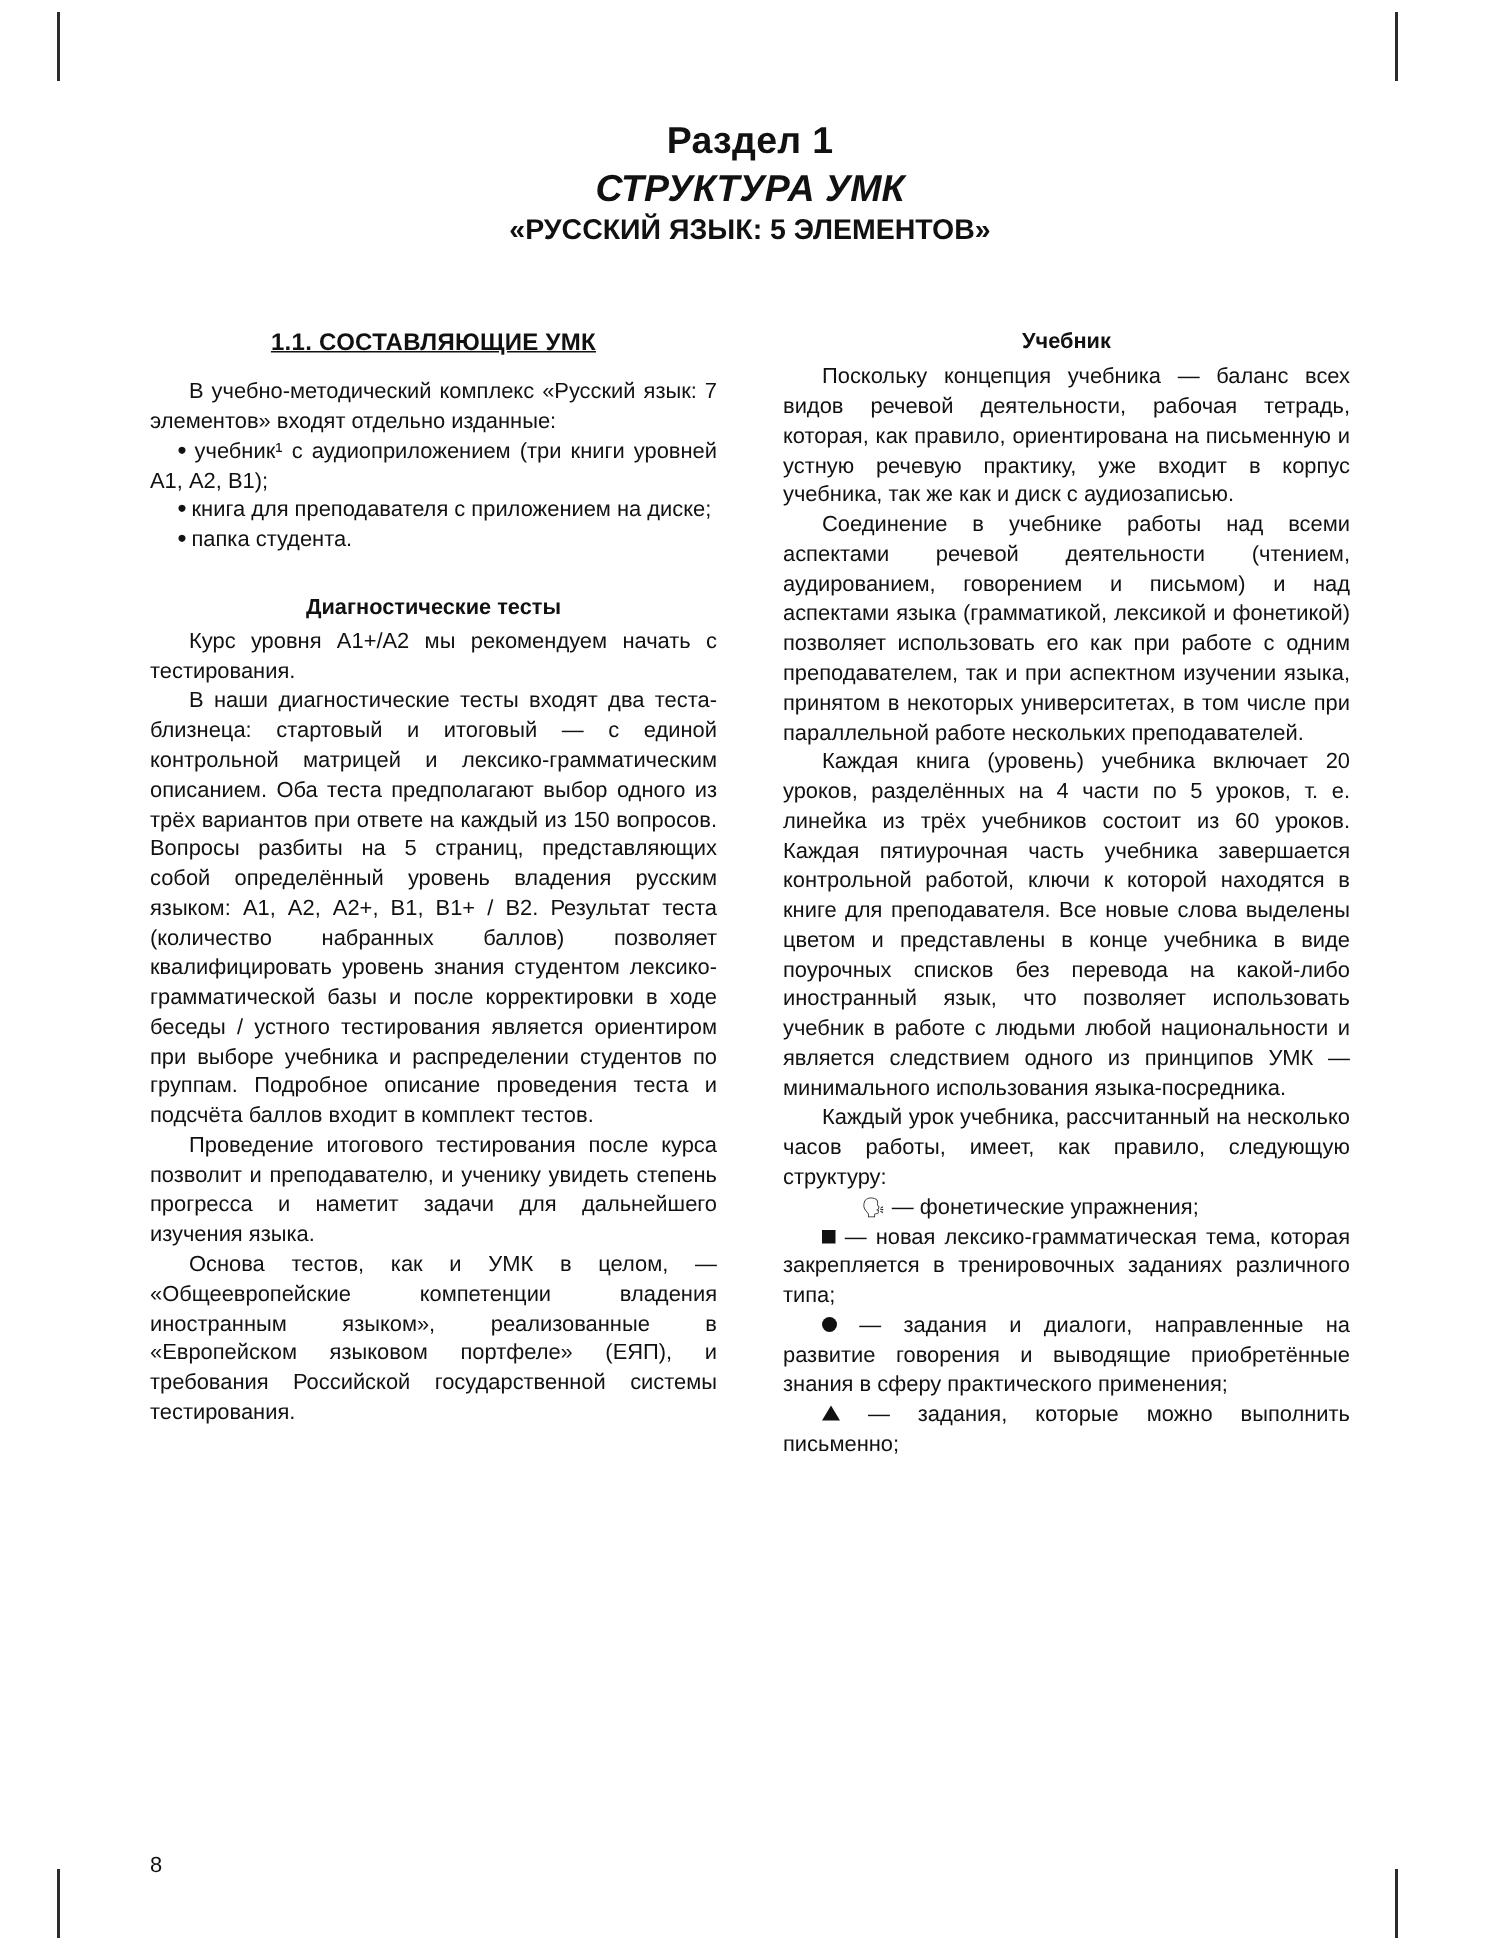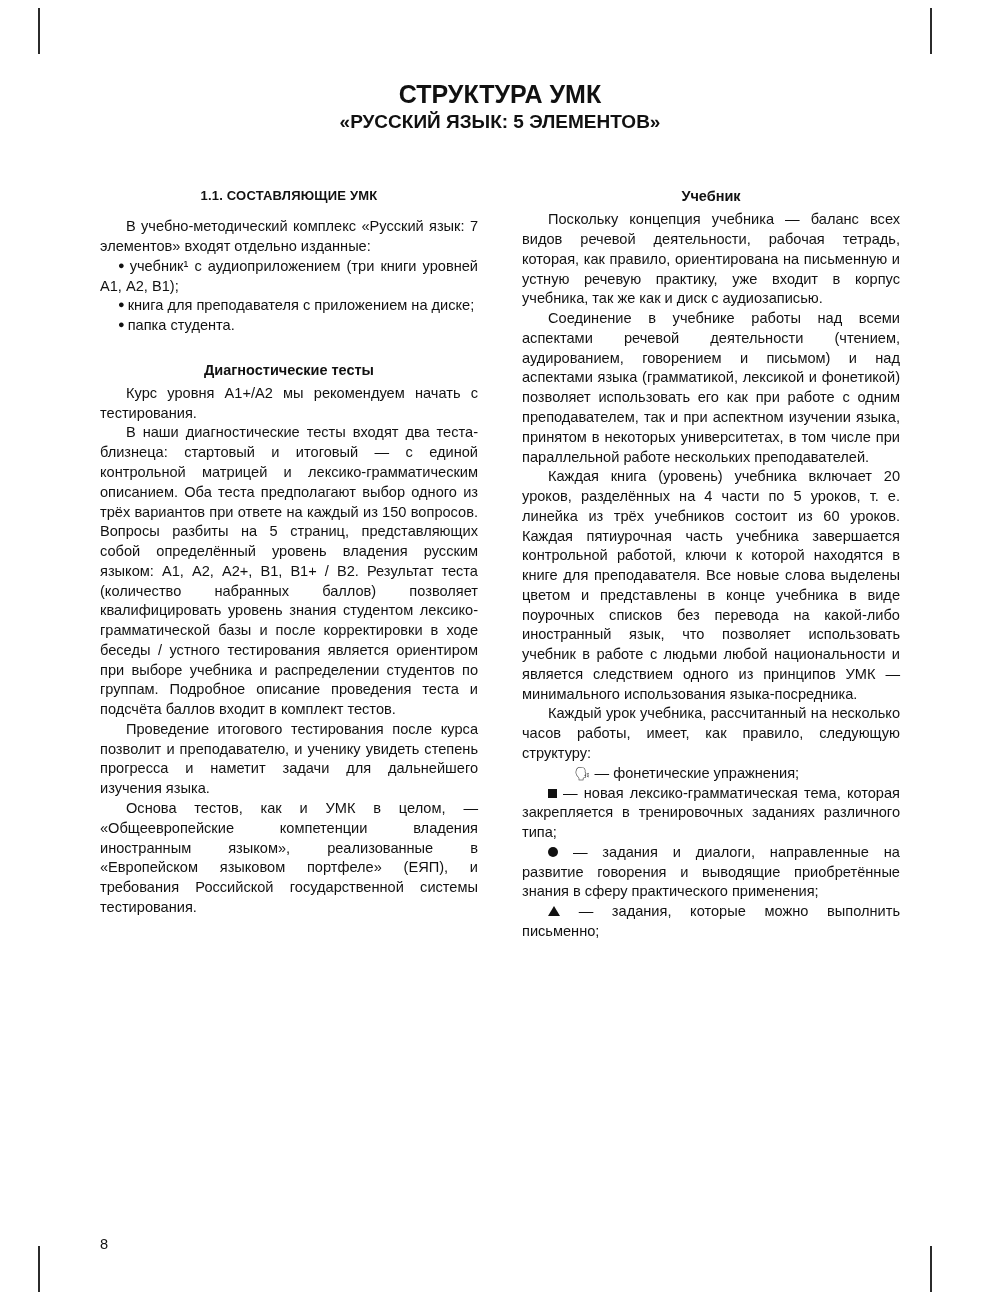--- a/index.html
+++ b/index.html
@@ -40,41 +40,43 @@
   .title-block .t1 {
     font-size: 25px;
     font-weight: bold;
     letter-spacing: 0.2px;
     line-height: 1.28;
   }
   .title-block .t2 {
     font-size: 25px;
     font-weight: bold;
     line-height: 1.28;
+    font-style: italic;
   }
   .title-block .t3 {
     font-size: 19px;
     font-weight: bold;
     line-height: 1.28;
   }
 
   .columns {
     display: flex;
     gap: 44px;
   }
   .col {
     width: 378px;
   }
 
   h2.section {
-    font-size: 13px;
+    font-size: 16px;
     font-weight: bold;
     text-align: center;
     margin: 0 0 14px 0;
     letter-spacing: 0.2px;
+    text-decoration: underline;
   }
   h3.sub {
     font-size: 14.5px;
     font-weight: bold;
     text-align: center;
     margin: 26px 0 6px 0;
   }
   h3.sub.right {
     margin-top: 0;
   }
@@ -163,20 +165,21 @@
 <div class="page">
 
   <div class="crop v" style="left:38px; top:8px;"></div>
   <div class="crop v" style="left:930px; top:8px;"></div>
   <div class="crop v" style="left:38px; top:1246px;"></div>
   <div class="crop v" style="left:930px; top:1246px;"></div>
 
   <div class="content">
 
     <div class="title-block">
+      <div class="t1">Раздел 1</div>
       <div class="t2">СТРУКТУРА УМК</div>
       <div class="t3">«РУССКИЙ ЯЗЫК: 5 ЭЛЕМЕНТОВ»</div>
     </div>
 
     <div class="columns">
 
       <div class="col">
         <h2 class="section">1.1. СОСТАВЛЯЮЩИЕ УМК</h2>
 
         <p class="indent">В учебно-методический комплекс «Русский язык: 7 элементов» входят отдельно изданные:</p>

